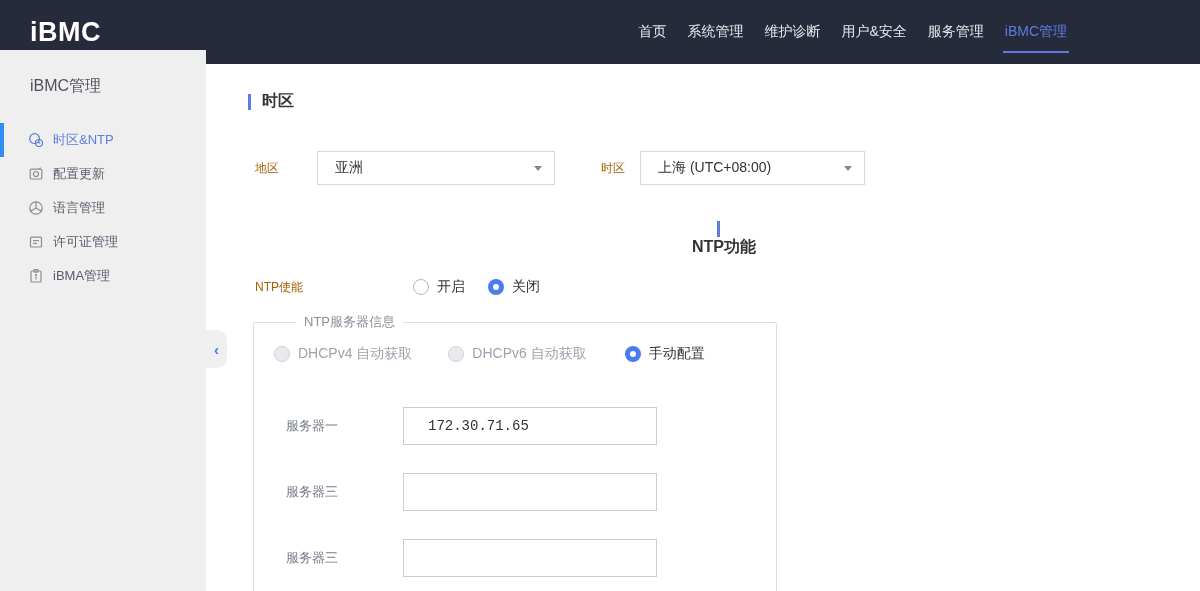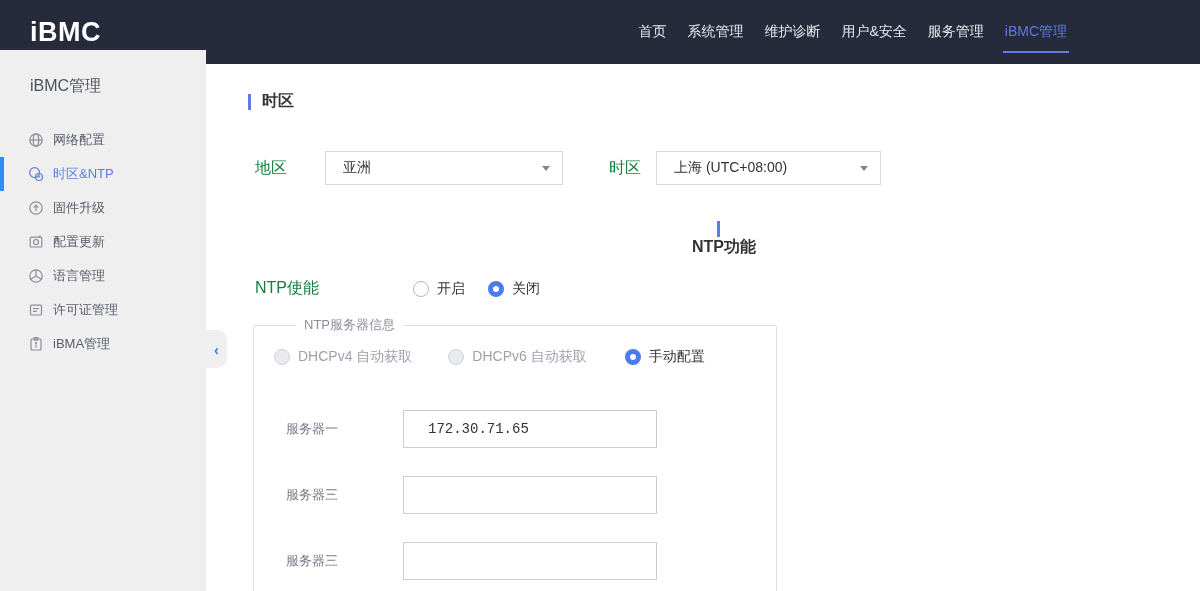--- a/index.html
+++ b/index.html
@@ -27,21 +27,21 @@
 
   .collapse-tab { position:absolute; left:206px; top:330px; width:21px; height:38px; background:#efefef; border-radius:0 10px 10px 0; display:flex; align-items:center; justify-content:center; color:#3d7ef0; font-size:15px; font-weight:bold; cursor:pointer; }
 
   
   .main { margin-left:206px; padding:27px 0 0 42px; }
   .section-title { display:flex; align-items:center; }
   .section-title .bar { width:3px; height:16px; background:#5e7ce0; margin-right:11px; }
   .section-title .txt { font-size:16px; font-weight:bold; color:#333; }
 
   .tz-row { margin-top:39px; margin-left:7px; display:flex; align-items:center; }
-  .field-label { font-size:16px; color:#15803d; }
+  .field-label { font-size:12px; color:#a16207; }
   .select-box { height:34px; border:1px solid #d6d9e0; background:#fff; display:flex; align-items:center; padding:0 12px 0 17px; cursor:pointer; }
   .select-box .sel-val { font-size:14px; color:#333; flex:1; }
   .caret { width:0; height:0; border-left:4.5px solid transparent; border-right:4.5px solid transparent; border-top:5px solid #82868f; margin-left:10px; }
   .sel-region { width:238px; margin-left:38px; }
   .lbl-zone { margin-left:46px; }
   .sel-zone { width:225px; margin-left:15px; }
 
   .ntp-title { margin-top:36px;flex-direction:column; }
 
   .enable-row { margin-top:20px; margin-left:7px; display:flex; align-items:center; }
@@ -81,52 +81,32 @@
       <div class="nav-item">用户&amp;安全</div>
       <div class="nav-item">服务管理</div>
       <div class="nav-item active">iBMC管理</div>
     </div>
   </div>
 
   <div class="sidebar">
     <div class="sidebar-title">iBMC管理</div>
     <div class="menu">
 
-      <div class="menu-item">
-        <span class="mi-icon">
-          <svg viewBox="0 0 16 16" fill="none" stroke="currentColor" stroke-width="1.2">
-            <circle cx="8" cy="8" r="6.2"></circle>
-              <ellipse cx="8" cy="8" rx="2.8" ry="6.2"></ellipse>
-              <line x1="1.8" y1="8" x2="14.2" y2="8"></line>
-          </svg>
-        </span>
-        <span>网络配置</span>
-      </div>
 
       <div class="menu-item active">
         <span class="mi-icon">
           <svg viewBox="0 0 16 16" fill="none" stroke="currentColor" stroke-width="1.2">
             <circle cx="6.6" cy="6.6" r="4.9"></circle>
               <circle cx="11" cy="11" r="3.5"></circle>
               <polyline points="11,9.6 11,11 12.3,11"></polyline>
           </svg>
         </span>
         <span>时区&amp;NTP</span>
       </div>
 
-      <div class="menu-item">
-        <span class="mi-icon">
-          <svg viewBox="0 0 16 16" fill="none" stroke="currentColor" stroke-width="1.2">
-            <circle cx="8" cy="8" r="6.2"></circle>
-              <line x1="8" y1="11" x2="8" y2="5.4"></line>
-              <polyline points="5.7,7.6 8,5.2 10.3,7.6"></polyline>
-          </svg>
-        </span>
-        <span>固件升级</span>
-      </div>
 
       <div class="menu-item">
         <span class="mi-icon">
           <svg viewBox="0 0 16 16" fill="none" stroke="currentColor" stroke-width="1.2">
             <rect x="2.2" y="3.2" width="11.6" height="9.8" rx="1"></rect>
               <circle cx="8" cy="8" r="2.5"></circle>
               <line x1="11" y1="3.2" x2="12.6" y2="1.6"></line>
           </svg>
         </span>
         <span>配置更新</span>

